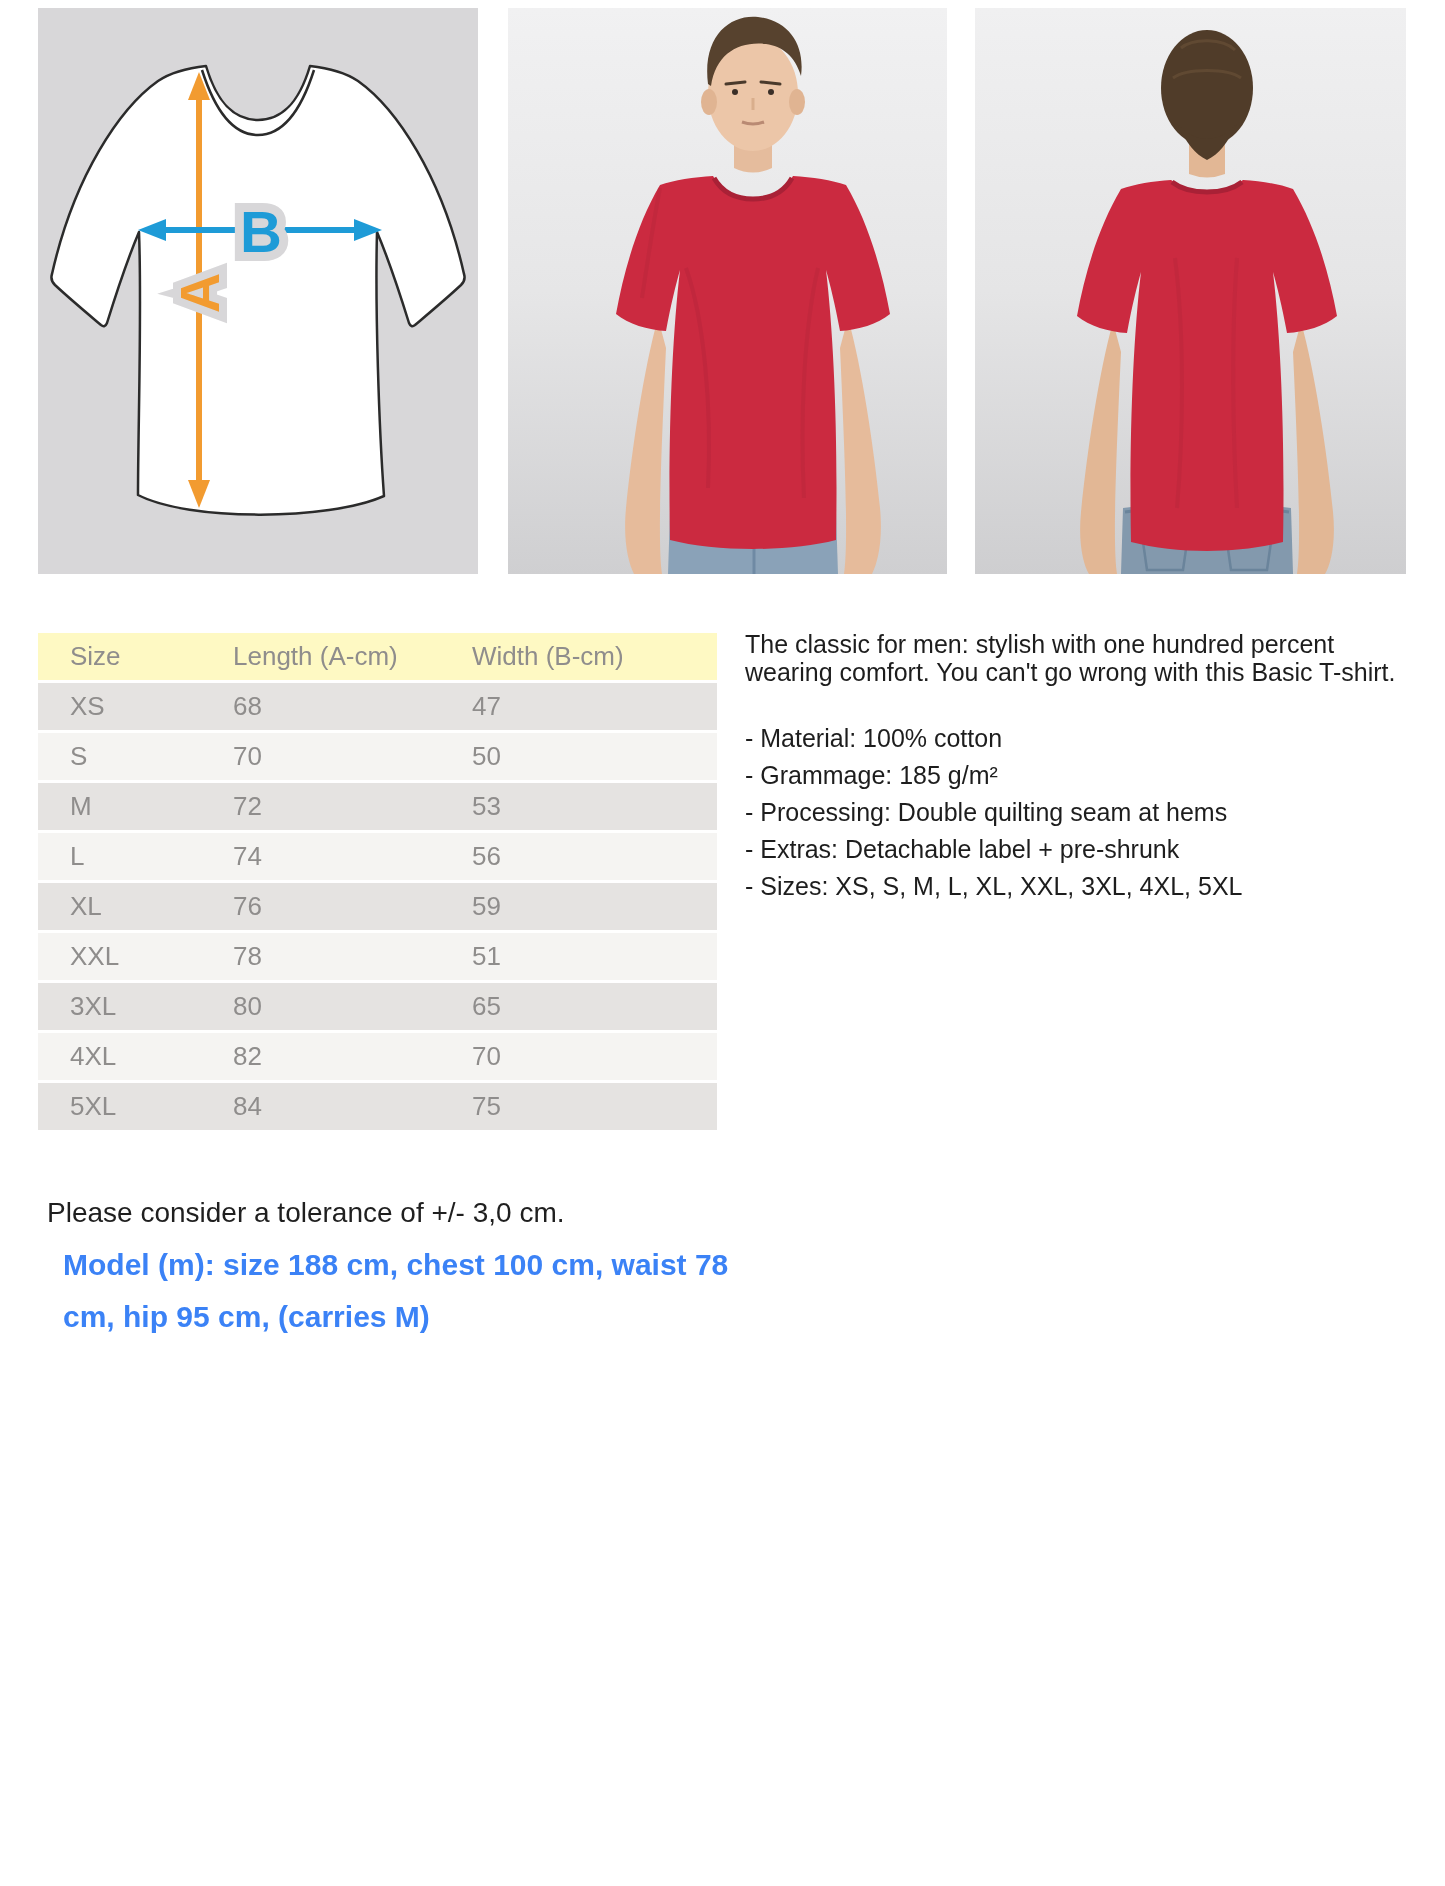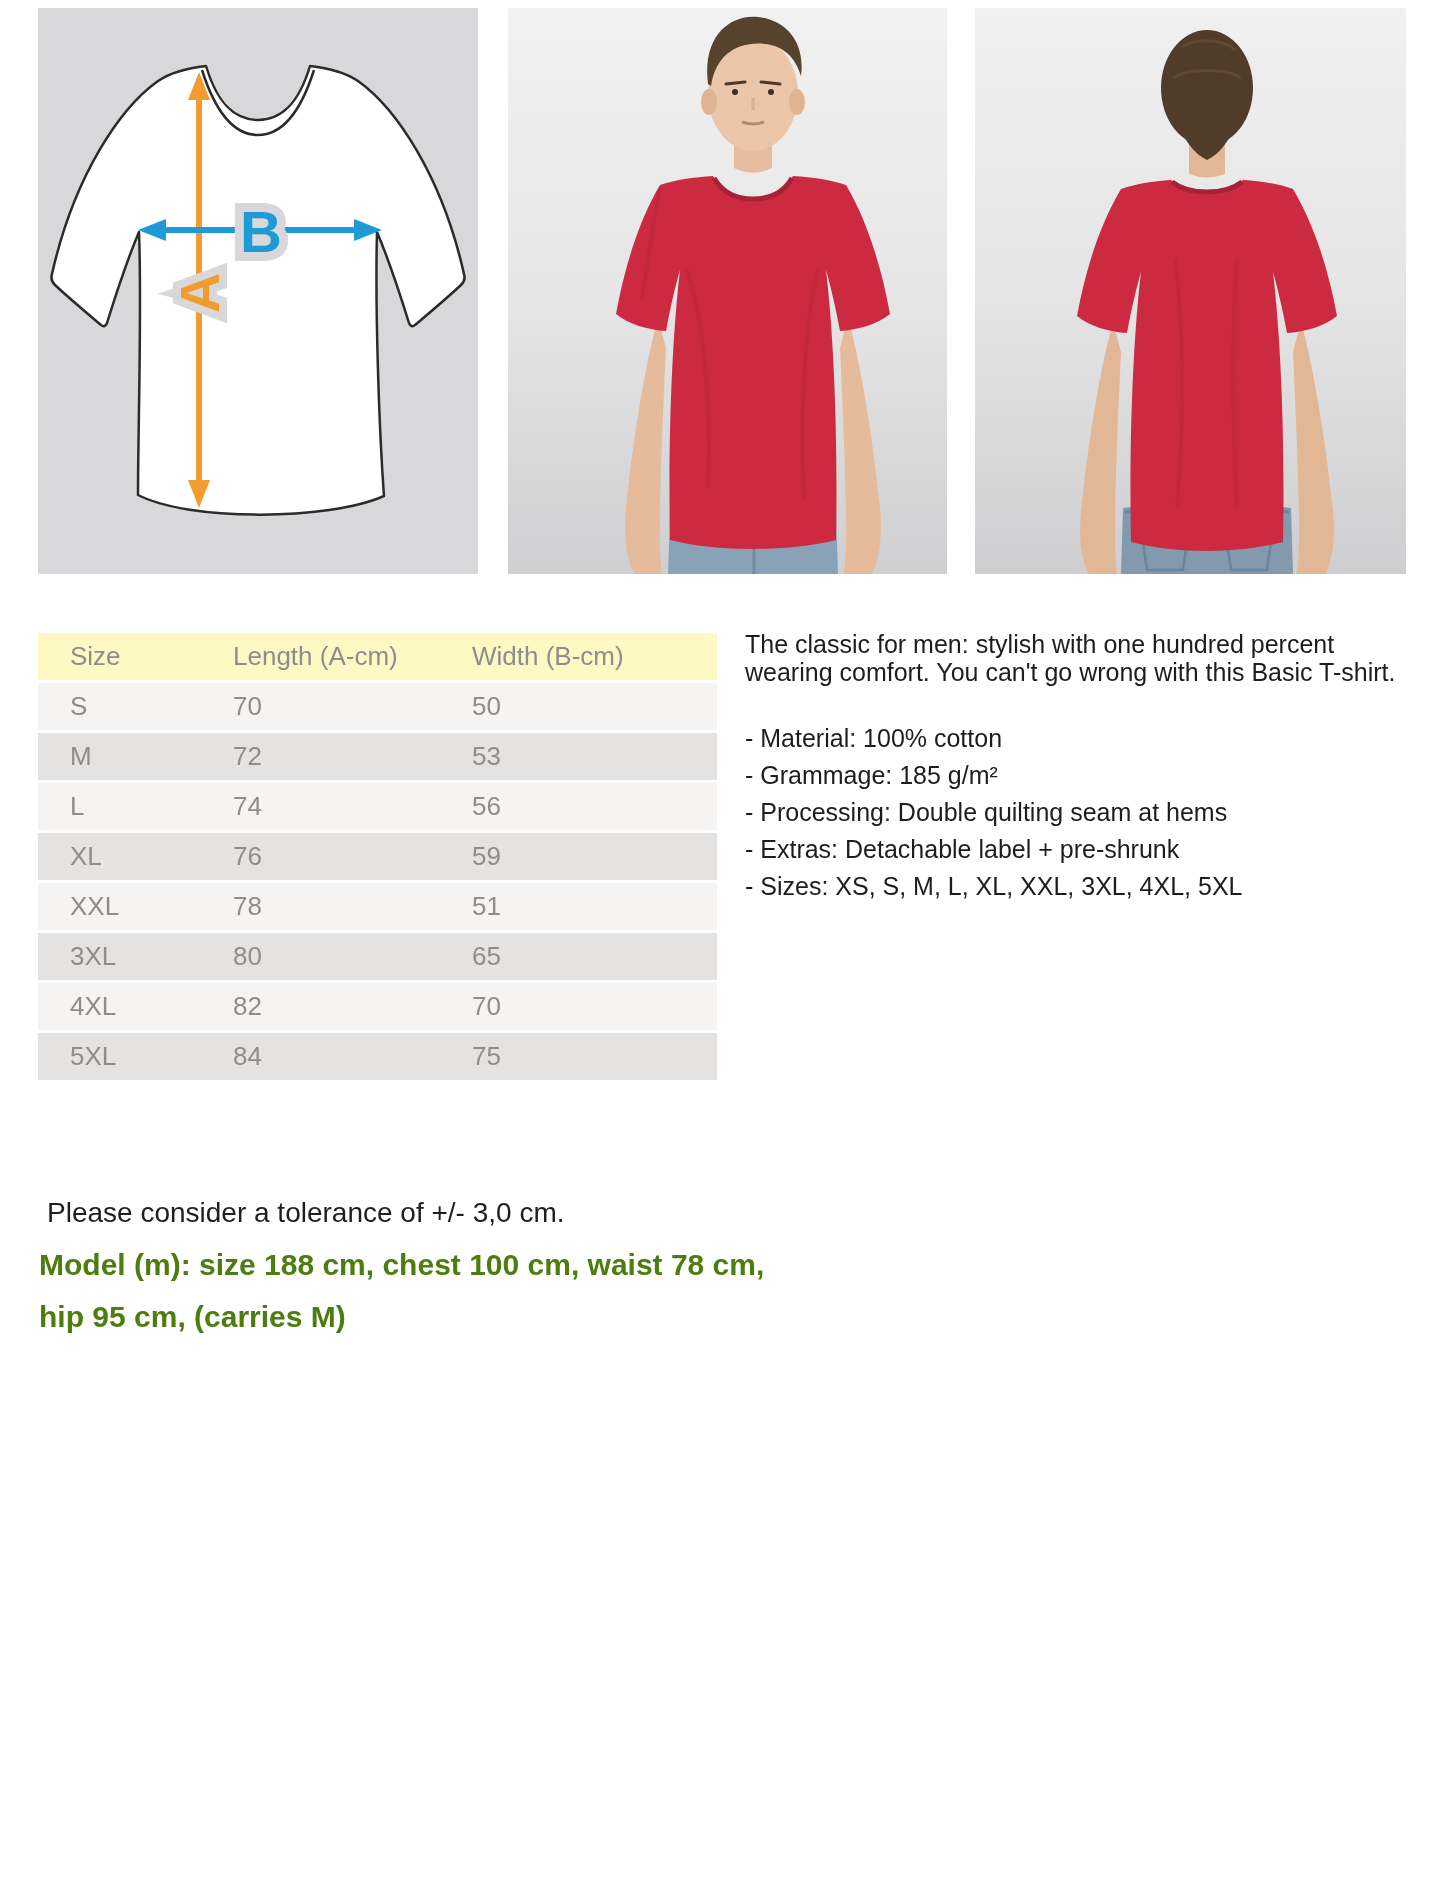--- a/index.html
+++ b/index.html
@@ -22,21 +22,21 @@
   .t-row .c3{flex:1;}
 
   
   #description{position:absolute;left:745px;top:630px;width:700px;color:#1d1d1d;}
   #description .intro{font-size:25px;line-height:28px;max-width:652px;margin:0 0 34px 0;}
   #description .bullet{font-size:25px;line-height:37px;white-space:nowrap;}
 
   
   #notes{position:absolute;left:39px;top:1197px;width:745px;color:#1f1f1f;}
   #notes .tolerance{font-size:28px;padding-left:8px;margin-bottom:10px;}
-  #notes .model{font-size:30px;font-weight:bold;line-height:52px;color:#4d7c0f;}
+  #notes .model{font-size:30px;font-weight:bold;line-height:52px;color:#3b82f6;margin-left:24px;}
 </style>
 </head>
 <body>
 
 <div class="panel" id="diagram-panel">
   <svg viewBox="0 0 440 566">
     <rect x="0" y="0" width="440" height="566" fill="#d8d7d9"></rect>
 
     <path d="M 168 58
          C 150 60 132 65 120 73
@@ -173,20 +173,25 @@
   </svg>
 </div>
 
 <div id="size-table">
   <div class="t-row header">
     <span class="c1">Size</span>
     <span class="c2">Length (A-cm)</span>
     <span class="c3">Width (B-cm)</span>
   </div>
   <div id="size-rows">
+      <div class="t-row dark">
+        <span class="c1">XS</span>
+        <span class="c2">68</span>
+        <span class="c3">47</span>
+      </div>
       <div class="t-row light">
         <span class="c1">S</span>
         <span class="c2">70</span>
         <span class="c3">50</span>
       </div>
       <div class="t-row dark">
         <span class="c1">M</span>
         <span class="c2">72</span>
         <span class="c3">53</span>
       </div>

